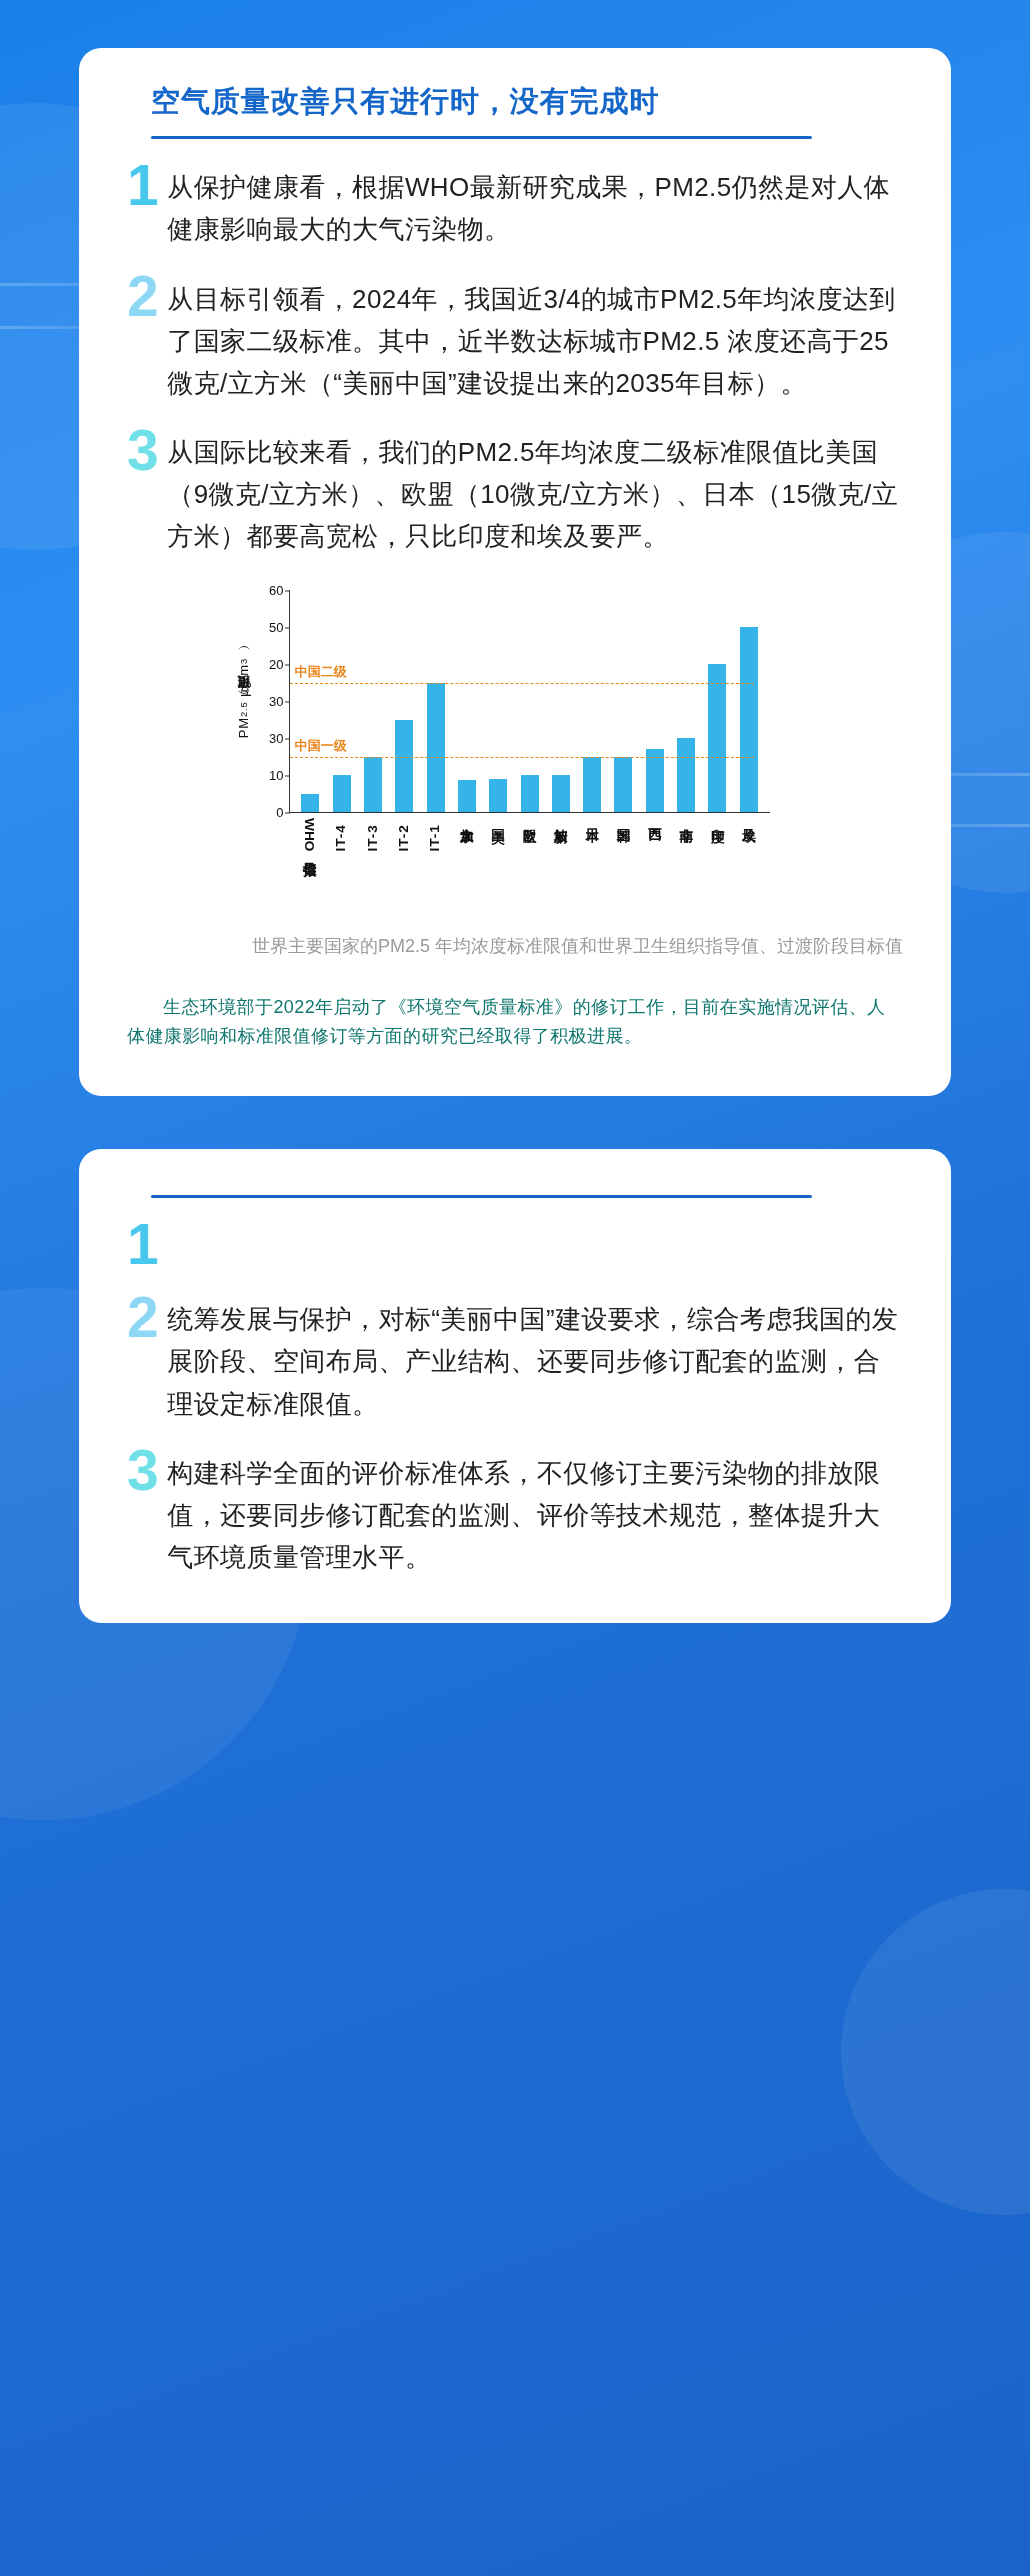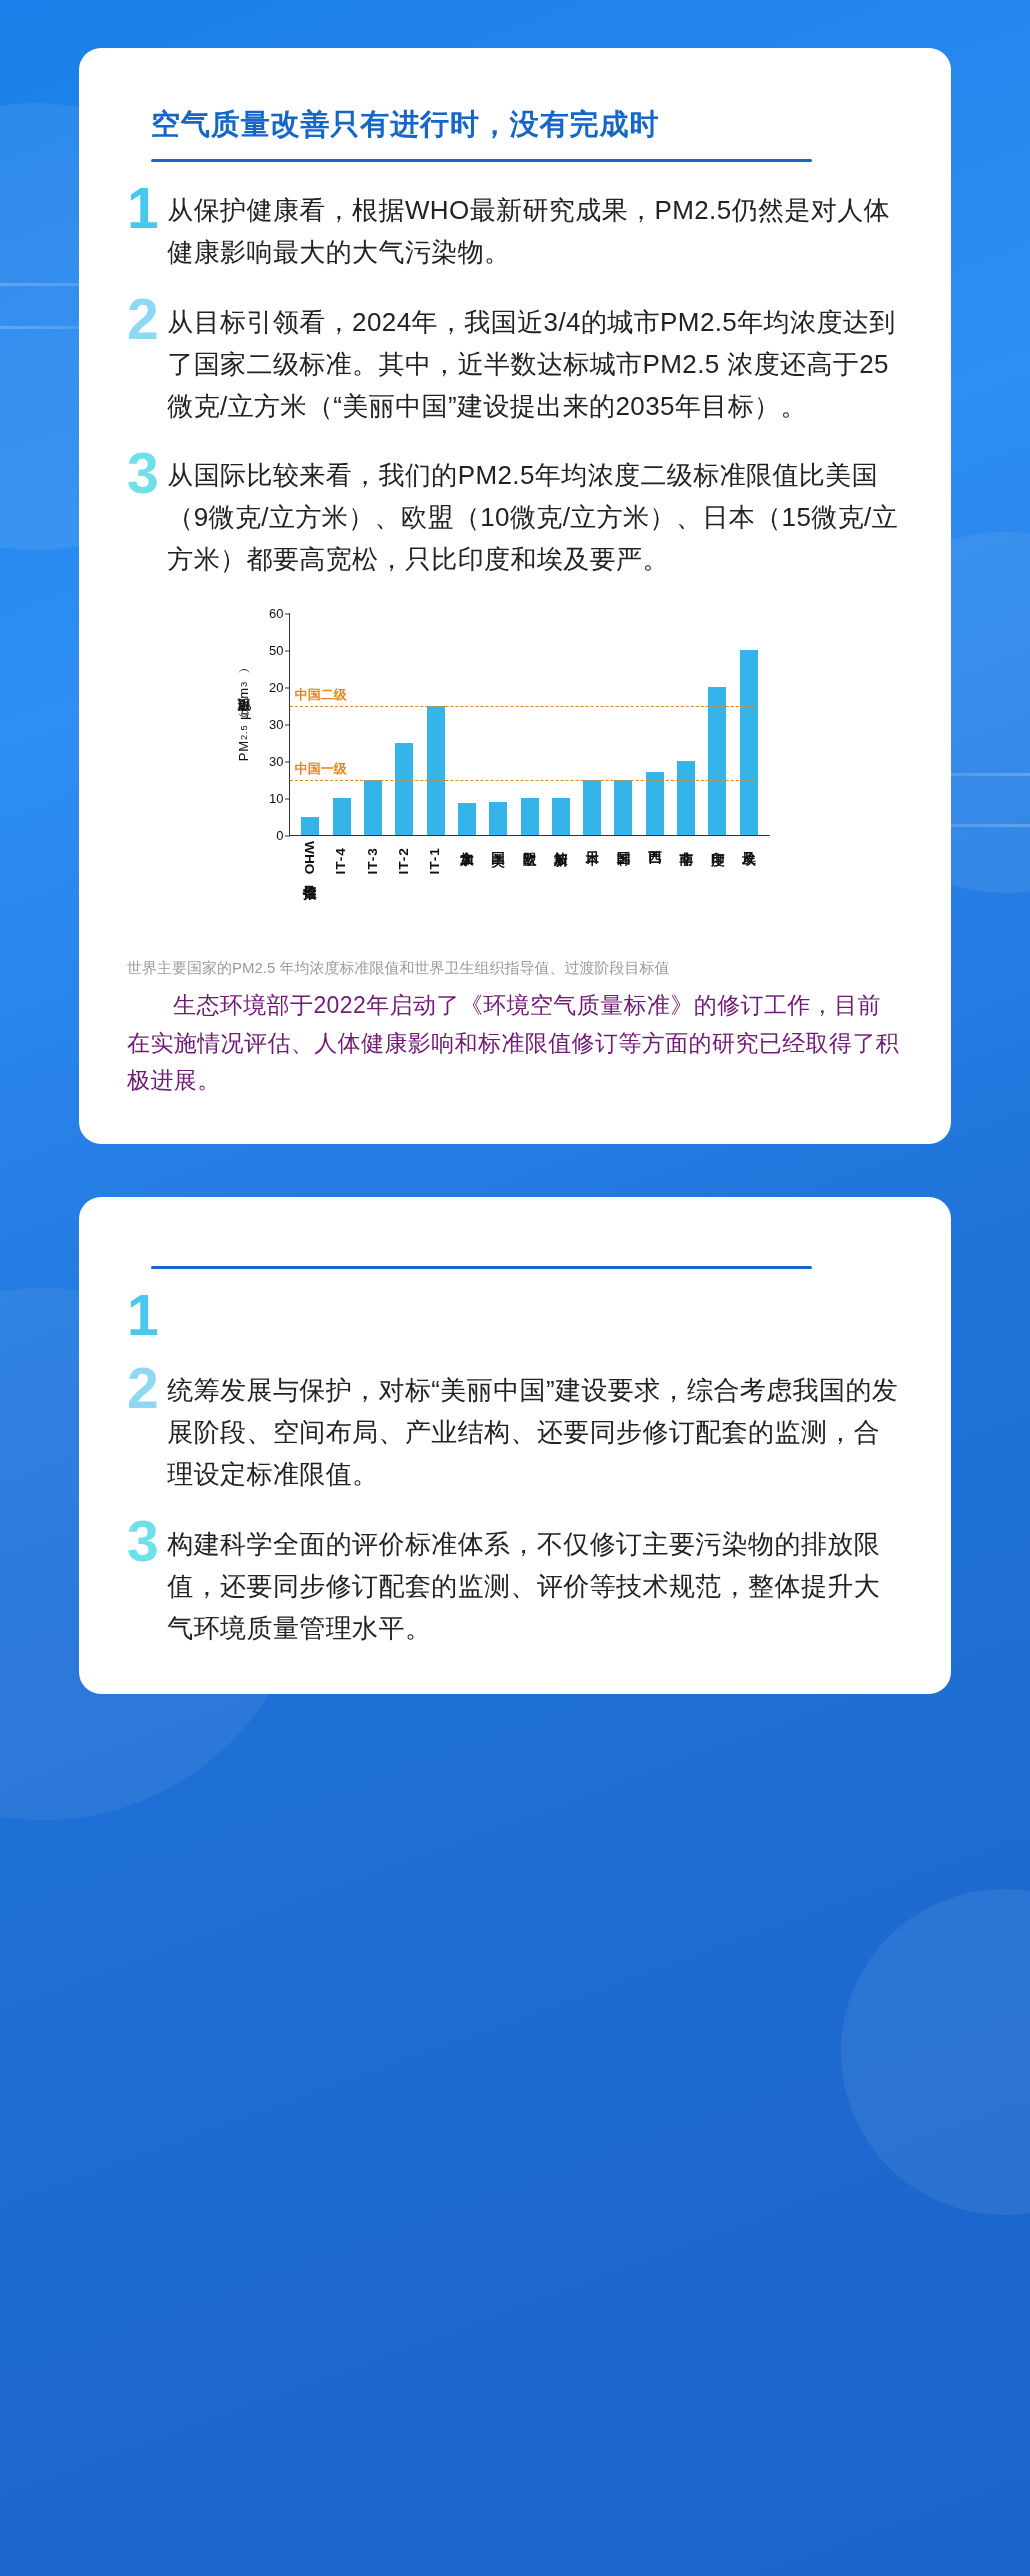--- a/index.html
+++ b/index.html
@@ -35,21 +35,21 @@
   .bg-streak.s3 { width: 223px; right: 0; top: 773px; transform: scaleX(-1); }
   .bg-streak.s4 { width: 258px; right: 0; top: 824px; transform: scaleX(-1); }
 
   .card {
     position: relative;
     background: #ffffff;
     border-radius: 22px;
     margin: 0 auto;
     width: 872px;
     box-sizing: border-box;
-    padding: 55px 48px 45px 48px;
+    padding: 32px 48px 45px 48px;
   }
   .card.first { margin-top: 48px; }
   .card.second { margin-top: 53px; }
 
   .card-title {
     color: #1466c8;
     font-size: 29px;
     font-weight: bold;
     letter-spacing: 0.9px;
     line-height: 1.45;
@@ -197,33 +197,33 @@
     white-space: nowrap;
     font-weight: bold;
   }
   .xlabel.lat span {
     writing-mode: vertical-rl;
     transform: rotate(180deg);
     font-weight: bold;
     letter-spacing: 0.9px;
   }
   .chart-caption {
-    text-align: left;
-    font-size: 15px;
+    text-align: right;
+    font-size: 18px;
     color: #9a9a9a;
     line-height: 1.55;
     margin-top: 12px;
   }
   .para {
-    font-size: 23px;
+    font-size: 18px;
     line-height: 1.62;
-    color: #701a75;
+    color: #0f766e;
     letter-spacing: 0.4px;
     text-indent: 2em;
-    margin-top: 8px;
+    margin-top: 32px;
   }
 </style>
 </head>
 <body>
 
 <div class="bg-deco d1"></div>
 <div class="bg-deco d2"></div>
 <div class="bg-deco d3"></div>
 <div class="bg-deco d4"></div>
 <div class="bg-streak s1"></div>

